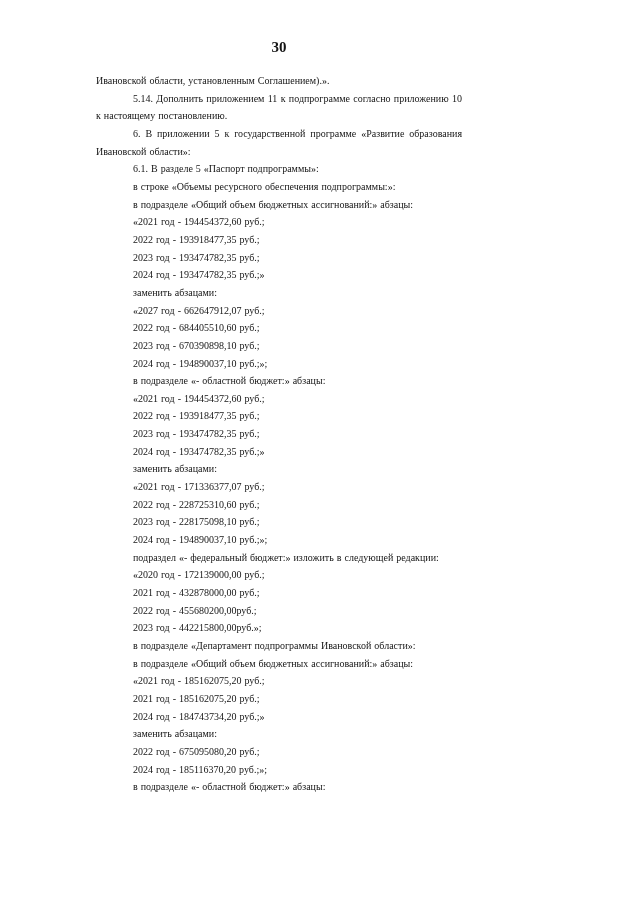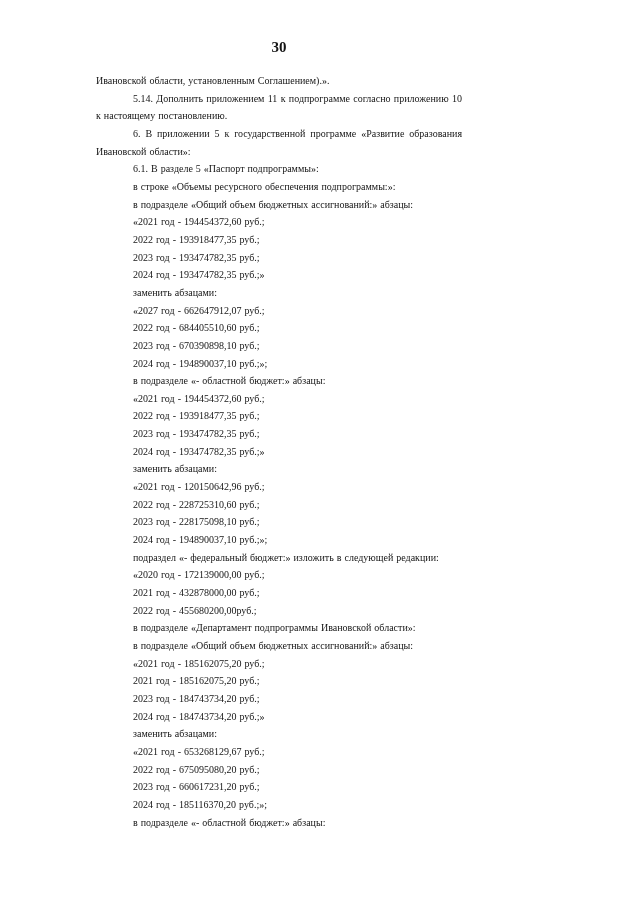--- a/index.html
+++ b/index.html
@@ -64,35 +64,33 @@
         <p class="indent">«2027 год - 662647912,07 руб.;</p>
         <p class="indent">2022 год - 684405510,60 руб.;</p>
         <p class="indent">2023 год - 670390898,10 руб.;</p>
         <p class="indent">2024 год - 194890037,10 руб.;»;</p>
         <p class="indent">в подразделе «- областной бюджет:» абзацы:</p>
         <p class="indent">«2021 год - 194454372,60 руб.;</p>
         <p class="indent">2022 год - 193918477,35 руб.;</p>
         <p class="indent">2023 год - 193474782,35 руб.;</p>
         <p class="indent">2024 год - 193474782,35 руб.;»</p>
         <p class="indent">заменить абзацами:</p>
-        <p class="indent">«2021 год - 120150642,96 руб.;</p>
+        <p class="indent">«2021 год - 171336377,07 руб.;</p>
         <p class="indent">2022 год - 228725310,60 руб.;</p>
         <p class="indent">2023 год - 228175098,10 руб.;</p>
         <p class="indent">2024 год - 194890037,10 руб.;»;</p>
         <p class="indent">подраздел «- федеральный бюджет:» изложить в следующей редакции:</p>
         <p class="indent">«2020 год - 172139000,00 руб.;</p>
         <p class="indent">2021 год - 432878000,00 руб.;</p>
         <p class="indent">2022 год - 455680200,00руб.;</p>
+        <p class="indent">2023 год - 442215800,00руб.»;</p>
         <p class="indent">в подразделе «Департамент подпрограммы Ивановской области»:</p>
         <p class="indent">в подразделе «Общий объем бюджетных ассигнований:» абзацы:</p>
         <p class="indent">«2021 год - 185162075,20 руб.;</p>
         <p class="indent">2021 год - 185162075,20 руб.;</p>
-        <p class="indent">2023 год - 184743734,20 руб.;</p>
         <p class="indent">2024 год - 184743734,20 руб.;»</p>
         <p class="indent">заменить абзацами:</p>
-        <p class="indent">«2021 год - 653268129,67 руб.;</p>
         <p class="indent">2022 год - 675095080,20 руб.;</p>
-        <p class="indent">2023 год - 660617231,20 руб.;</p>
         <p class="indent">2024 год - 185116370,20 руб.;»;</p>
         <p class="indent">в подразделе «- областной бюджет:» абзацы:</p>
       </div>
   </div>
 </div>
 
 </body></html>

